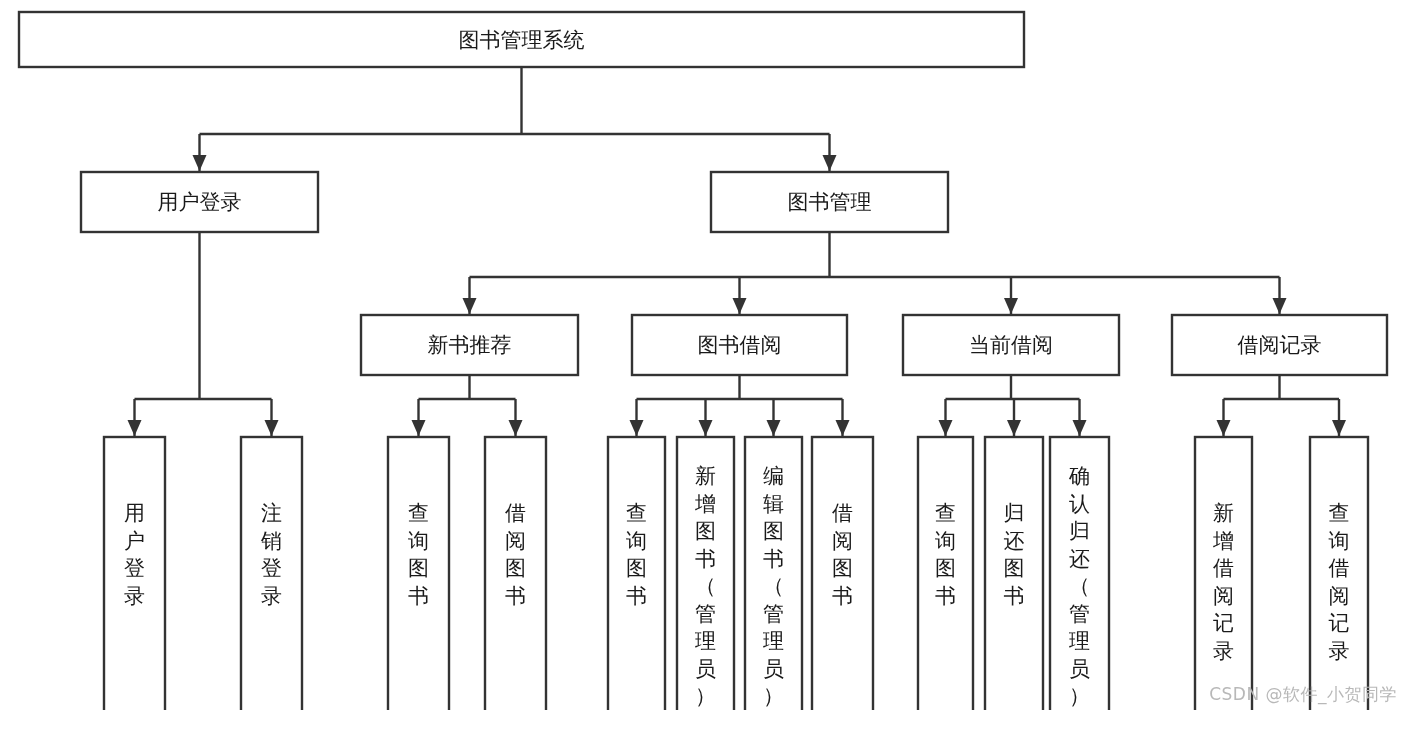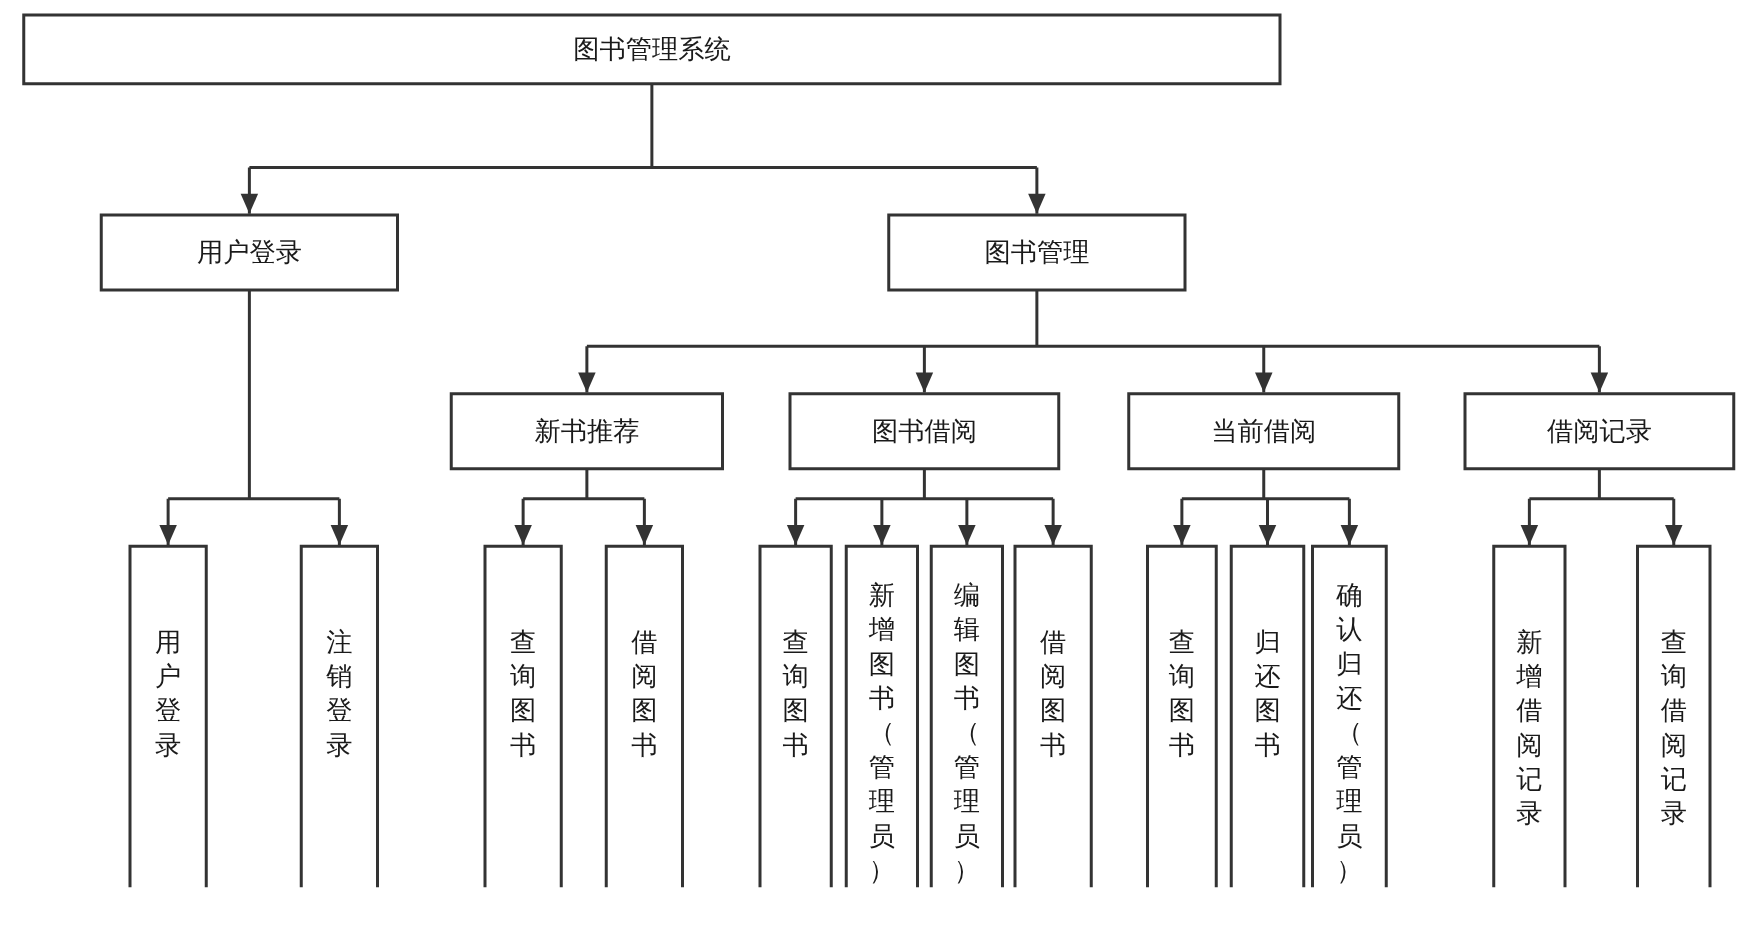--- a/index.html
+++ b/index.html
@@ -199,13 +199,14 @@
         <g>
           <rect x="1195" y="437" width="57" height="297" class="node-rect"></rect>
           <text x="1223.5" y="520.45" class="node-label-v" font-size="20"><tspan x="1223.5" dy="0">新</tspan><tspan x="1223.5" dy="27.5">增</tspan><tspan x="1223.5" dy="27.5">借</tspan><tspan x="1223.5" dy="27.5">阅</tspan><tspan x="1223.5" dy="27.5">记</tspan><tspan x="1223.5" dy="27.5">录</tspan></text>
         </g>
         <g>
           <rect x="1310" y="437" width="58" height="297" class="node-rect"></rect>
           <text x="1339" y="520.45" class="node-label-v" font-size="21"><tspan x="1339" dy="0">查</tspan><tspan x="1339" dy="27.5">询</tspan><tspan x="1339" dy="27.5">借</tspan><tspan x="1339" dy="27.5">阅</tspan><tspan x="1339" dy="27.5">记</tspan><tspan x="1339" dy="27.5">录</tspan></text>
         </g>
       </g>
     </svg>
+  <div class="watermark">CSDN @软件_小贺同学</div>
 </div>
 
 </body></html>

